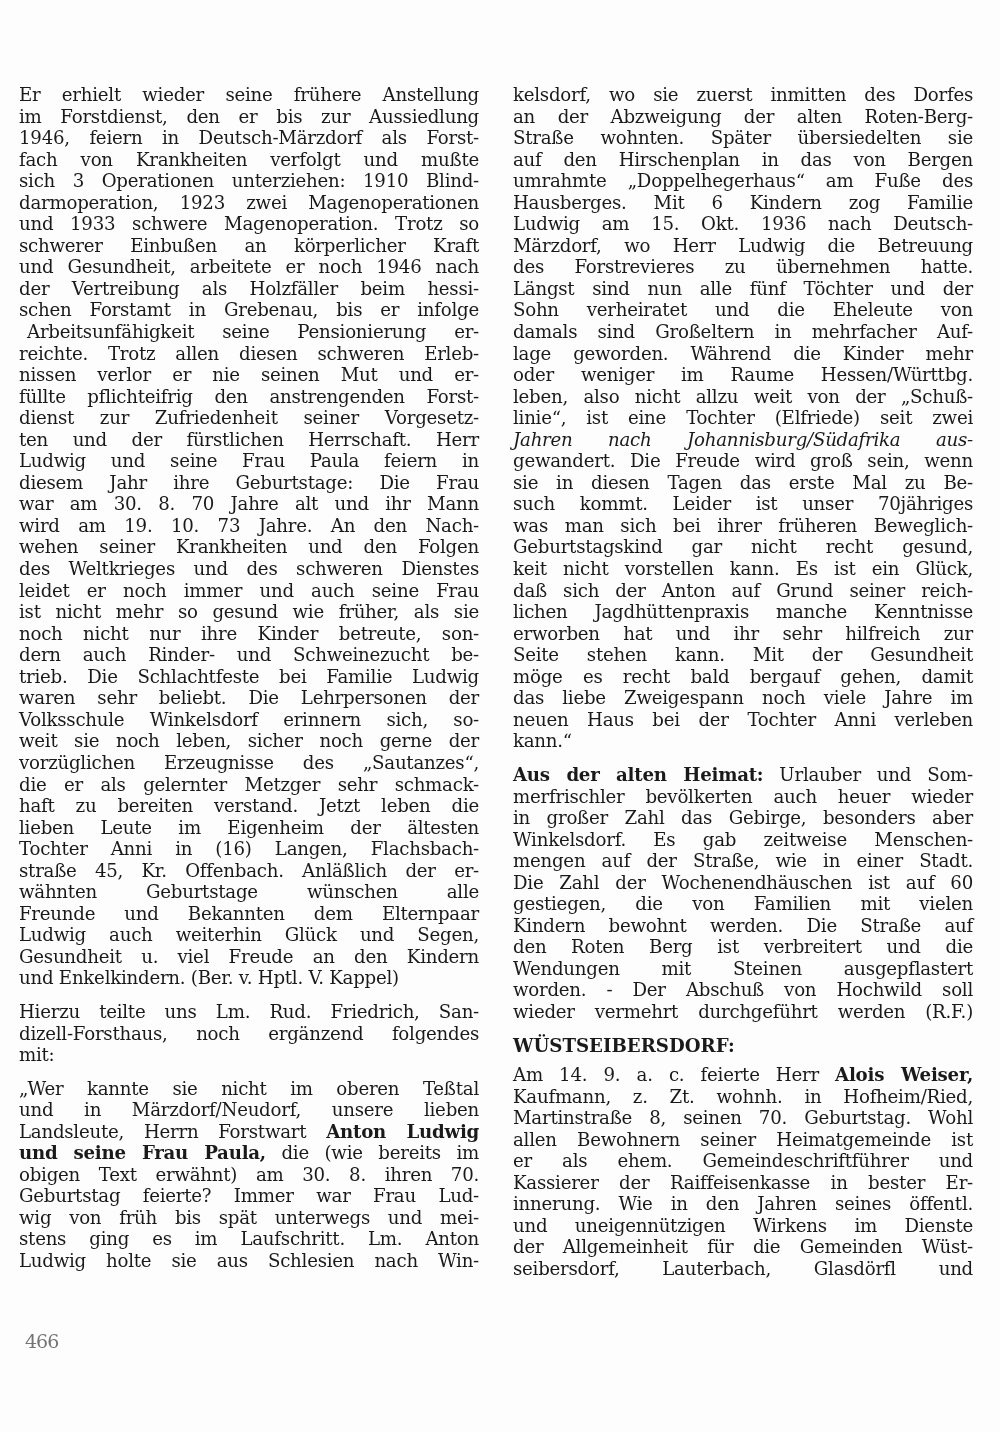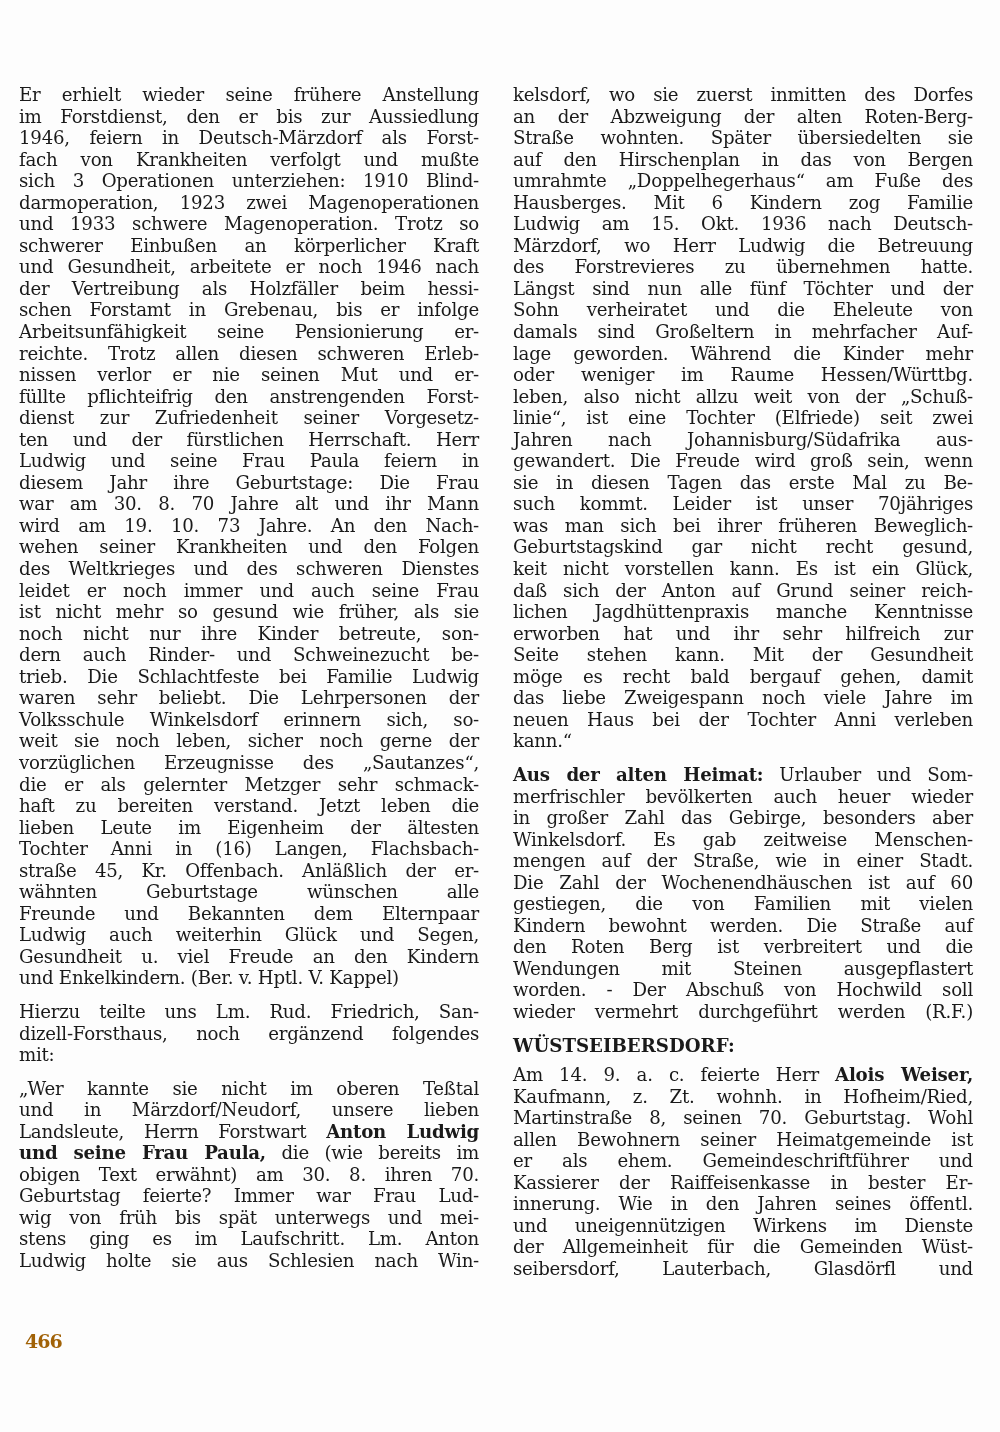--- a/index.html
+++ b/index.html
@@ -7,41 +7,41 @@
     .page { position: absolute; left: 0; top: 0; width: 1000px; height: 1432px; background: #fdfdfd; }
     .col { position: absolute; top: 84px; font-family: "DejaVu Serif", "Liberation Serif", serif; color: #1a1a1a; font-size: 18.2px; line-height: 21.55px; letter-spacing: -0.25px; }
     .col-left { left: 19px; width: 460px; }
     .col-right { left: 513px; width: 460px; }
     .line { display: block; white-space: nowrap; text-align: justify; text-align-last: justify; height: 21.55px; overflow: visible; }
     .line.last { text-align-last: left; }
     .gap { display: block; height: 12px; }
     .gap-sm { display: block; height: 8px; }
     b, .bold { font-weight: bold; }
     .head { font-weight: bold; letter-spacing: 0px; }
-    .pagenum { position: absolute; left: 25px; top: 1330px; font-family: "DejaVu Serif", "Liberation Serif", serif; font-size: 19px; font-weight: bold; color: #a16207; letter-spacing: -1px; }
+    .pagenum { position: absolute; left: 25px; top: 1330px; font-family: "DejaVu Serif", "Liberation Serif", serif; font-size: 19px; font-weight: normal; color: #737373; letter-spacing: -1px; }
   </style>
 </head>
 <body>
 
 <div class="page">
 
   <div class="col col-left">
     <div id="lp1">
         <span class="line" style="display: block;">Er erhielt wieder seine frühere Anstellung</span>
         <span class="line" style="display: block;">im Forstdienst, den er bis zur Aussiedlung</span>
         <span class="line" style="display: block;">1946, feiern in Deutsch-Märzdorf als Forst-</span>
         <span class="line" style="display: block;">fach von Krankheiten verfolgt und mußte</span>
         <span class="line" style="display: block;">sich 3 Operationen unterziehen: 1910 Blind-</span>
         <span class="line" style="display: block;">darmoperation, 1923 zwei Magenoperationen</span>
         <span class="line" style="display: block;">und 1933 schwere Magenoperation. Trotz so</span>
         <span class="line" style="display: block;">schwerer Einbußen an körperlicher Kraft</span>
         <span class="line" style="display: block;">und Gesundheit, arbeitete er noch 1946 nach</span>
         <span class="line" style="display: block;">der Vertreibung als Holzfäller beim hessi-</span>
         <span class="line" style="display: block;">schen Forstamt in Grebenau, bis er infolge</span>
-        <span class="line" style="display: block;">Arbeitsunfähigkeit seine Pensionierung er-</span>
+        <span class="line" style="display: block; margin-left: 8px;">Arbeitsunfähigkeit seine Pensionierung er-</span>
         <span class="line" style="display: block;">reichte. Trotz allen diesen schweren Erleb-</span>
         <span class="line" style="display: block;">nissen verlor er nie seinen Mut und er-</span>
         <span class="line" style="display: block;">füllte pflichteifrig den anstrengenden Forst-</span>
         <span class="line" style="display: block;">dienst zur Zufriedenheit seiner Vorgesetz-</span>
         <span class="line" style="display: block;">ten und der fürstlichen Herrschaft. Herr</span>
         <span class="line" style="display: block;">Ludwig und seine Frau Paula feiern in</span>
         <span class="line" style="display: block;">diesem Jahr ihre Geburtstage: Die Frau</span>
         <span class="line" style="display: block;">war am 30. 8. 70 Jahre alt und ihr Mann</span>
         <span class="line" style="display: block;">wird am 19. 10. 73 Jahre. An den Nach-</span>
         <span class="line" style="display: block;">wehen seiner Krankheiten und den Folgen</span>
@@ -97,21 +97,21 @@
         <span class="line" style="display: block;">Ludwig am 15. Okt. 1936 nach Deutsch-</span>
         <span class="line" style="display: block;">Märzdorf, wo Herr Ludwig die Betreuung</span>
         <span class="line" style="display: block;">des Forstrevieres zu übernehmen hatte.</span>
         <span class="line" style="display: block;">Längst sind nun alle fünf Töchter und der</span>
         <span class="line" style="display: block;">Sohn verheiratet und die Eheleute von</span>
         <span class="line" style="display: block;">damals sind Großeltern in mehrfacher Auf-</span>
         <span class="line" style="display: block;">lage geworden. Während die Kinder mehr</span>
         <span class="line" style="display: block;">oder weniger im Raume Hessen/Württbg.</span>
         <span class="line" style="display: block;">leben, also nicht allzu weit von der „Schuß-</span>
         <span class="line" style="display: block;">linie“, ist eine Tochter (Elfriede) seit zwei</span>
-        <span class="line" style="display: block;">Jahren nach Johannisburg/Südafrika aus-</span>
+        <span class="line" style="display: block; font-style: italic;">Jahren nach Johannisburg/Südafrika aus-</span>
         <span class="line" style="display: block;">gewandert. Die Freude wird groß sein, wenn</span>
         <span class="line" style="display: block;">sie in diesen Tagen das erste Mal zu Be-</span>
         <span class="line" style="display: block;">such kommt. Leider ist unser 70jähriges</span>
         <span class="line" style="display: block;">was man sich bei ihrer früheren Beweglich-</span>
         <span class="line" style="display: block;">Geburtstagskind gar nicht recht gesund,</span>
         <span class="line" style="display: block;">keit nicht vorstellen kann. Es ist ein Glück,</span>
         <span class="line" style="display: block;">daß sich der Anton auf Grund seiner reich-</span>
         <span class="line" style="display: block;">lichen Jagdhüttenpraxis manche Kenntnisse</span>
         <span class="line" style="display: block;">erworben hat und ihr sehr hilfreich zur</span>
         <span class="line" style="display: block;">Seite stehen kann. Mit der Gesundheit</span>

